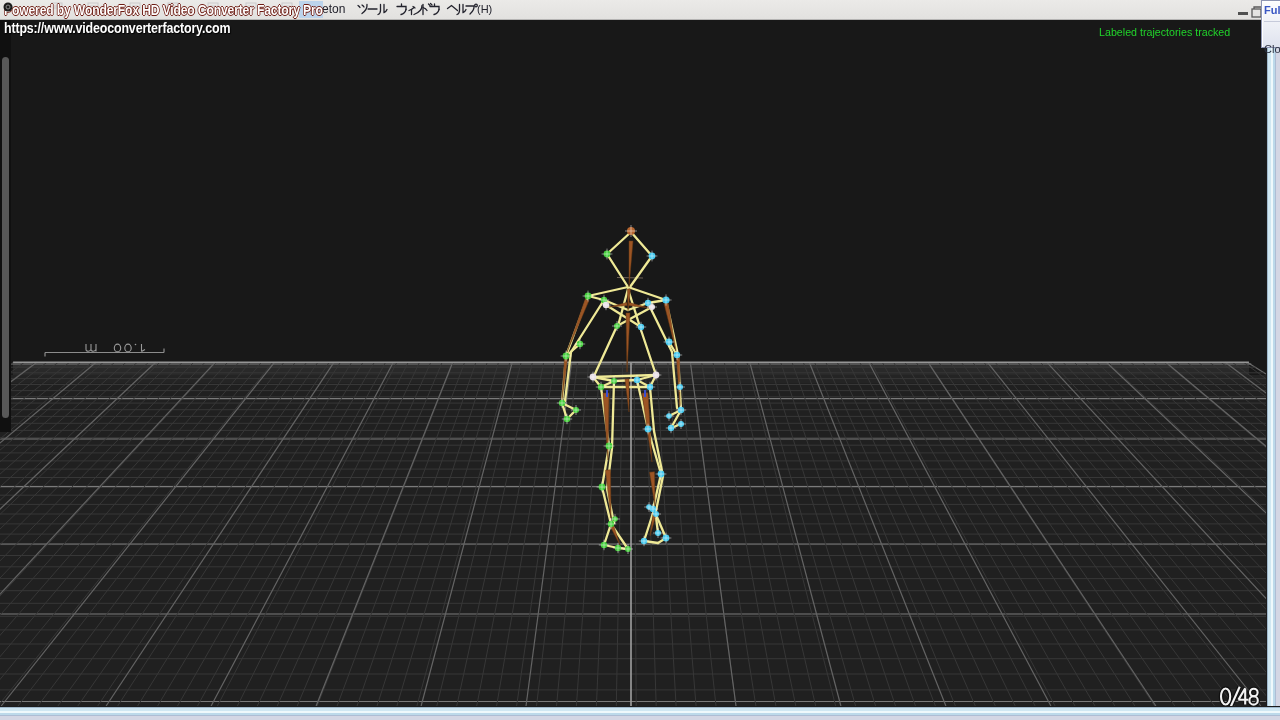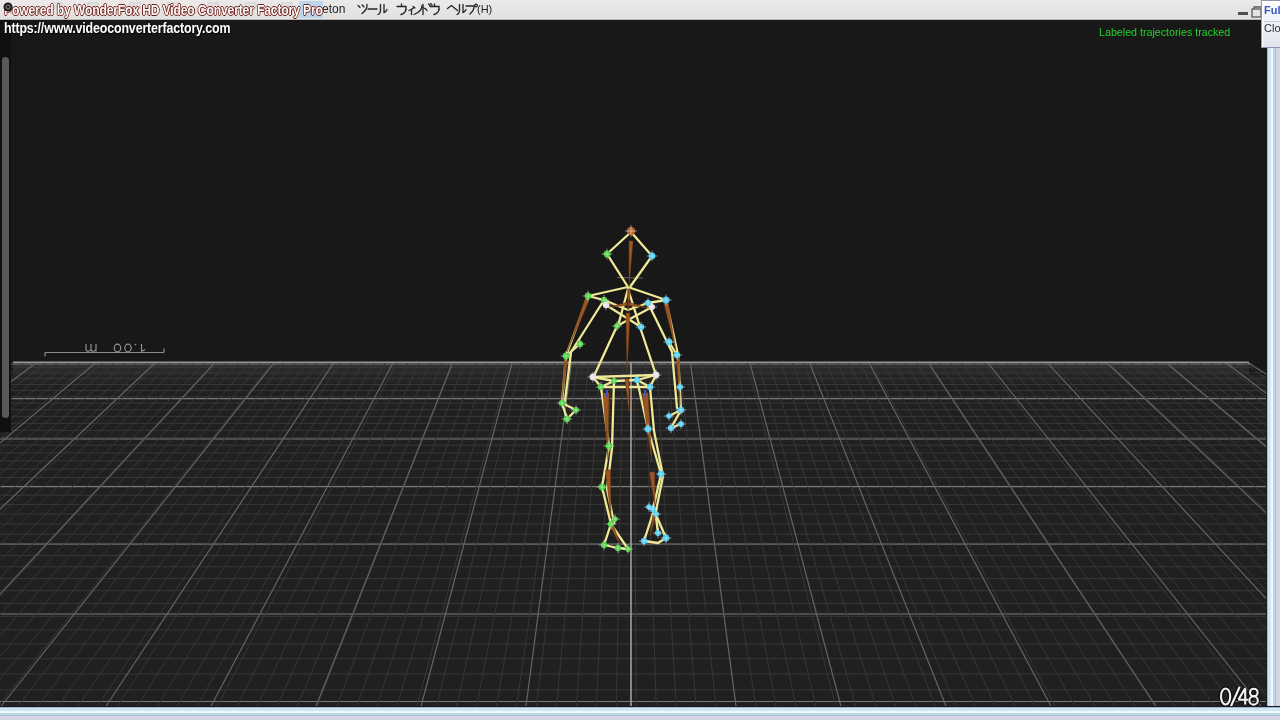--- a/index.html
+++ b/index.html
@@ -9,21 +9,21 @@
 #wm1{left:4px;top:1px;color:#fff;font-weight:bold;font-size:15px;letter-spacing:-0.2px;
 text-shadow:1px 0 0 #6d1b12,-1px 0 0 #6d1b12,0 1px 0 #6d1b12,0 -1px 0 #6d1b12;transform:scaleX(0.81);transform-origin:0 0;white-space:nowrap;}
 #wm2{left:4px;top:19px;color:#fff;font-weight:bold;font-size:15px;letter-spacing:-0.2px;
 text-shadow:1px 1px 1px #000;transform:scaleX(0.83);transform-origin:0 0;white-space:nowrap;}
 #lsbtrack{left:0;top:20px;width:11px;height:412px;background:#101010;}
 #lsb{left:2px;top:57px;width:7px;height:361px;background:#585858;border-radius:4px;}
 #rstrip{left:1266px;top:0px;width:14px;height:720px;background:linear-gradient(90deg,#1c1c1c 0 1px,#9fb8cc 1px 2px,#cfe7f2 2px 5px,#eef8fb 5px 7px,#bcd9ea 7px 9px,#aebdd4 9px 10px,#d3d6e4 10px 14px);}
 #bstrip{left:0px;top:706px;width:1280px;height:14px;background:linear-gradient(#1c1c1c 0 1px,#9fb8cc 1px 2px,#cfe7f2 2px 5px,#eef8fb 5px 7px,#bcd9ea 7px 9px,#aebdd4 9px 10px,#d3d6e4 10px 14px);}
 #popup{left:1261px;top:0;width:19px;height:46px;background:linear-gradient(#fdfdfe,#dfe3ee);border:1px solid #8e95b2;border-right:none;box-shadow:inset 1px 1px 0 #fff;}
 #popup .t1{position:absolute;left:2px;top:3px;color:#3a57c4;font-weight:bold;font-size:11px;}
-#popup .t2{position:absolute;left:2px;top:20px;color:#2c3140;font-size:11px;border-top:1px solid #c6cada;padding-top:0;width:17px;}
+#popup .t2{position:absolute;left:2px;top:20px;color:#2c3140;font-size:11px;border-top:1px solid #c6cada;padding-top:21px;width:17px;}
 </style></head><body>
 <div id="root">
 <div class="abs" id="view"></div>
 <svg class="abs" style="left:0;top:0;opacity:0.999" width="1280" height="720" viewBox="0 0 1280 720">
 <rect x="0" y="20" width="1280" height="700" fill="#181818"></rect>
 <rect x="13" y="362.3" width="1236" height="6" fill="#2f2f2f"></rect>
 <rect x="13" y="368" width="1236" height="7" fill="#292929"></rect>
 <polygon points="4,375 1276,375 1280,383 0,383" fill="#242424"></polygon>
 <rect x="0" y="383" width="1280" height="323" fill="#202020"></rect>
 <line x1="1248" y1="362.8" x2="1266" y2="374" stroke="#6a6a6a" stroke-width="1.2"></line>

